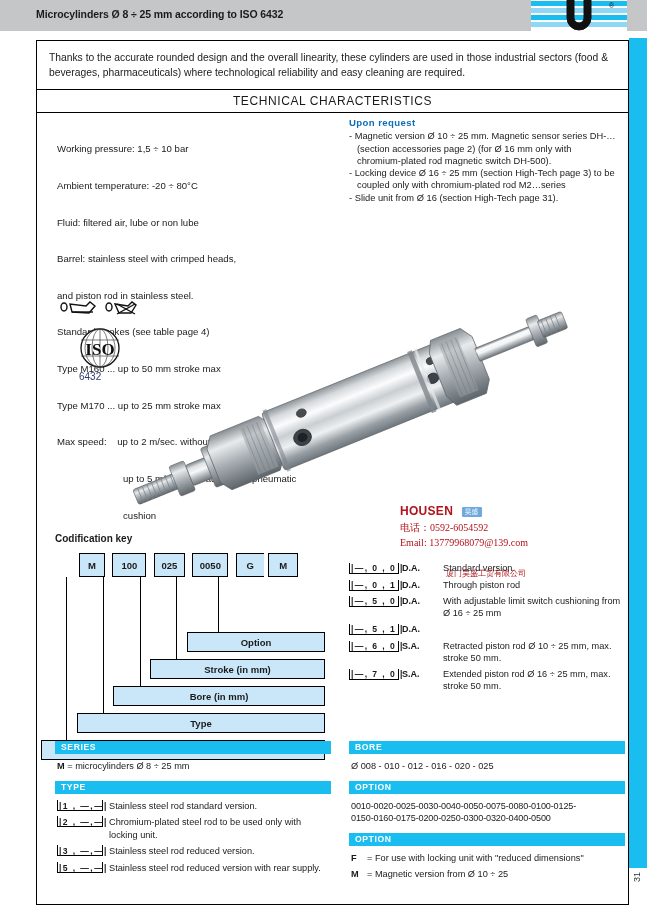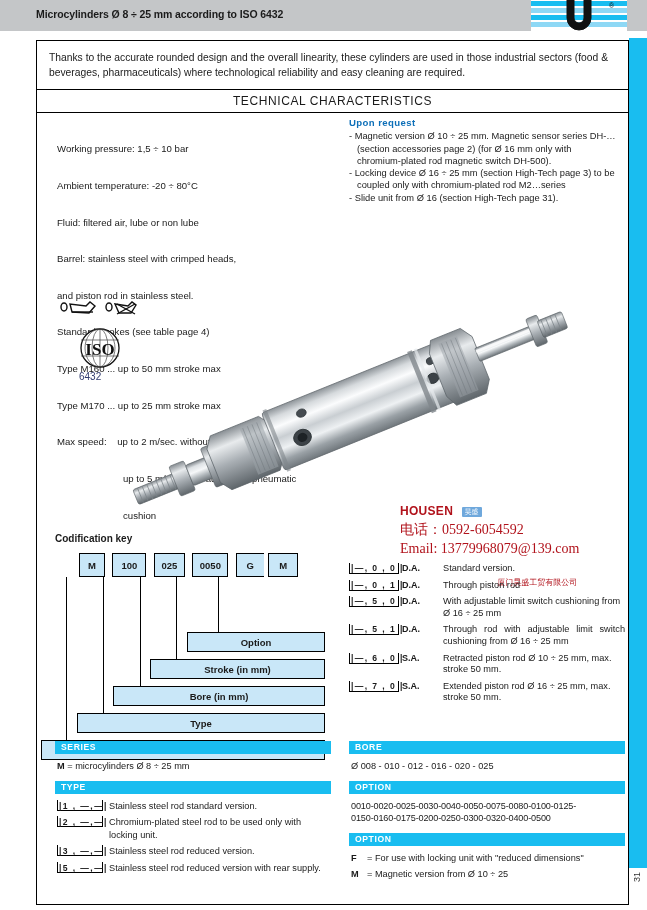--- a/index.html
+++ b/index.html
@@ -121,21 +121,21 @@
     letter-spacing: 0.3px;
   }
   #wm-badge {
     display: inline-block; margin-left: 4px;
     background: #6fa8dc; color: #fff;
     font-size: 7px; padding: 0px 3px;
     border-radius: 1px; vertical-align: 1px;
   }
   .wm-line {
     font-family: "Liberation Serif", serif;
-    font-size: 14px; color: #b1121b;
+    font-size: 10px; color: #b1121b;
     margin-top: 2px; white-space: nowrap;
   }
   #wm-company {
     font-size: 8px; color: #b1121b;
     margin-top: 20px; text-align: right;
     padding-right: 2px;
   }
 
   
   #codif-title {
@@ -437,21 +437,20 @@
       <span class="leg-txt">Through piston rod</span>
     </div>
     <div class="leg-row">
       <span class="leg-code">|—, 5 , 0 |</span>
       <span class="leg-da">D.A.</span>
       <span class="leg-txt">With adjustable limit switch cushioning from Ø 16 ÷ 25 mm</span>
     </div>
     <div class="leg-row">
       <span class="leg-code">|—, 5 , 1 |</span>
       <span class="leg-da">D.A.</span>
-      <span class="leg-txt just">Through rod with adjustable limit switch cushioning from Ø 16 ÷ 25 mm</span>
     </div>
     <div class="leg-row">
       <span class="leg-code">|—, 6 , 0 |</span>
       <span class="leg-da">S.A.</span>
       <span class="leg-txt">Retracted piston rod  Ø 10 ÷ 25 mm, max. stroke 50 mm.</span>
     </div>
     <div class="leg-row">
       <span class="leg-code">|—, 7 , 0 |</span>
       <span class="leg-da">S.A.</span>
       <span class="leg-txt">Extended piston rod  Ø 16 ÷ 25 mm, max. stroke 50 mm.</span>

